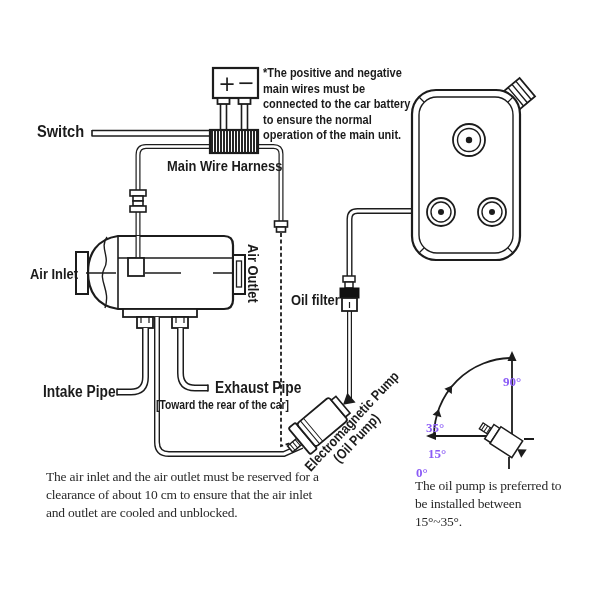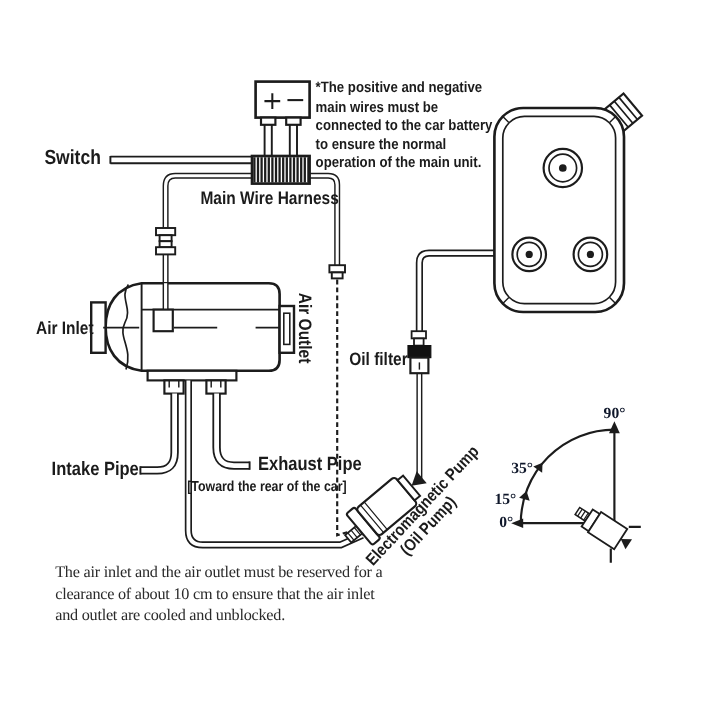--- a/index.html
+++ b/index.html
@@ -12,21 +12,21 @@
   .lbl-md{font-size:16px;}
   .lbl-sm{font-size:12px;}
   .note-sans{position:absolute;font:600 12.5px "Liberation Sans",sans-serif;color:#1b1b1b;
        line-height:15.5px;width:168px;transform:scaleX(0.88);transform-origin:0 0;}
   .vert{transform:rotate(90deg) scaleX(0.86);transform-origin:0 0;}
   .pump-lbl{position:absolute;font:600 14px "Liberation Sans",sans-serif;color:#1b1b1b;
        transform:rotate(-47deg) scaleX(0.86);transform-origin:0 0;white-space:nowrap;line-height:15px;}
   .pump-lbl .l2{display:block;margin-left:30px;}
   .serifnote{position:absolute;font:400 13.5px "Liberation Serif",serif;color:#2a2a2a;
        letter-spacing:-0.2px;line-height:18px;}
-  .deg{position:absolute;font:700 13px "Liberation Serif",serif;color:#0f172a;white-space:nowrap;}
+  .deg{position:absolute;font:700 13px "Liberation Serif",serif;color:#8b5cf6;white-space:nowrap;margin-top:38px;}
 </style>
 </head>
 <body>
 
 <div class="stage">
 
 <svg width="600" height="600" viewBox="0 0 600 600">
 
   <g>
     <path d="M210 146.5 H146 Q138 146.5 138 155 V192" fill="none" stroke="#1c1c1c" stroke-width="5"></path>
@@ -178,19 +178,20 @@
 <div class="lbl lbl-md" style="left:43px;top:383px;">Intake Pipe</div>
 <div class="lbl lbl-md" style="left:215px;top:379px;">Exhaust Pipe</div>
 <div class="lbl lbl-sm" style="left:156px;top:398px;">[Toward the rear of the car]</div>
 
 <div class="pump-lbl" style="left:302px;top:464px;">
   <span>Electromagnetic Pump</span>
   <span class="l2">(Oil Pump)</span>
 </div>
 
 <div class="deg" style="left:416px;top:427px;">0°</div>
-<div class="deg" style="left:412px;top:408px;text-align:center;">15°</div>
+<div class="deg" style="left:428px;top:408px;text-align:center;">15°</div>
 <div class="deg" style="left:426px;top:382px;">35°</div>
 <div class="deg" style="left:503px;top:336px;">90°</div>
 
 <div class="serifnote" style="left:46px;top:468px;width:285px;">The air inlet and the air outlet must be reserved for a clearance of about 10 cm to ensure that the air inlet and outlet are cooled and unblocked.</div>
+<div class="serifnote" style="left:415px;top:477px;width:150px;">The oil pump is preferred to be installed between 15°~35°.</div>
 
 </div>
 
 </body></html>

